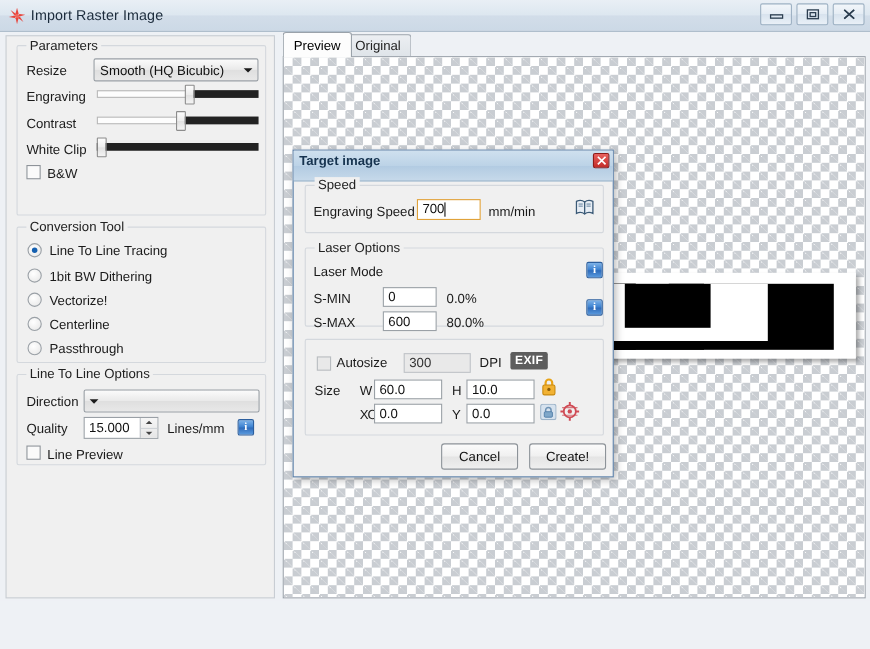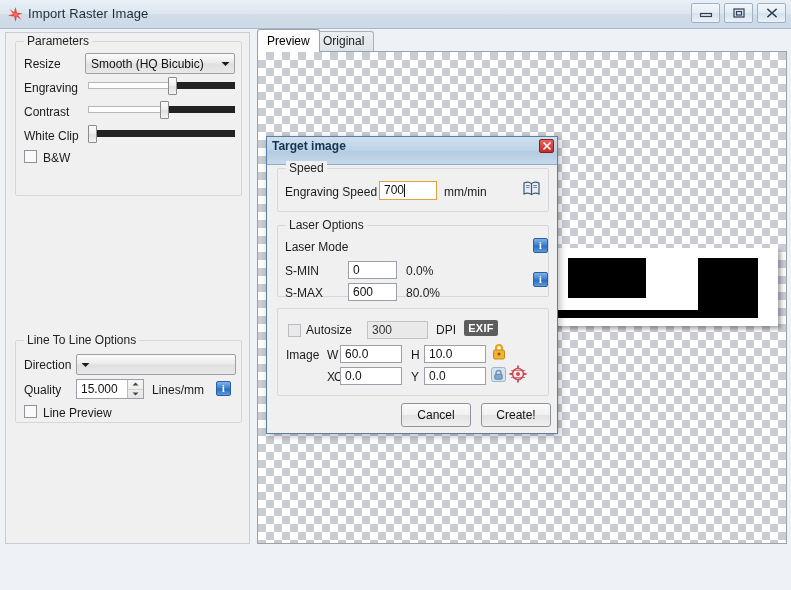--- a/index.html
+++ b/index.html
@@ -341,20 +341,38 @@
       <div class="slider" style="left:72px; top:83px; width:147px;">
         <div class="track"></div>
         <div class="fillright" style="left:0%; right:0;"></div>
         <div class="thumb" style="left:0px;"></div>
       </div>
 
       <div class="cbox" style="left:8px; top:108px;"></div>
       <span class="lbl" style="left:27px; top:109px;">B&amp;W</span>
     </div>
 
+    <div class="groupbox" style="left:9px; top:173px; width:227px; height:124px;">
+      <span class="group-title">Conversion Tool</span>
+
+      <div class="radio on" style="left:9px; top:14px;"></div>
+      <span class="lbl" style="left:29px; top:14px;">Line To Line Tracing</span>
+
+      <div class="radio" style="left:9px; top:37px;"></div>
+      <span class="lbl" style="left:29px; top:37px;">1bit BW Dithering</span>
+
+      <div class="radio" style="left:9px; top:59px;"></div>
+      <span class="lbl" style="left:29px; top:59px;">Vectorize!</span>
+
+      <div class="radio" style="left:9px; top:81px;"></div>
+      <span class="lbl" style="left:29px; top:81px;">Centerline</span>
+
+      <div class="radio" style="left:9px; top:103px;"></div>
+      <span class="lbl" style="left:29px; top:103px;">Passthrough</span>
+    </div>
 
     <div class="groupbox" style="left:9px; top:307px; width:227px; height:83px;">
       <span class="group-title">Line To Line Options</span>
 
       <span class="lbl" style="left:8px; top:17px;">Direction</span>
       <div class="combo" style="left:60px; top:13px; width:160px; height:21px;">
         <span class="arrow">
           <svg width="9" height="6" viewBox="0 0 9 6">
               <path d="M0.5 1 L4.5 5 L8.5 1 Z" fill="#1b1b1b"></path>
             </svg>
@@ -468,21 +486,21 @@
     <div class="dgroup" style="left:10px; top:171px; width:272px; height:88px;">
 
       <div class="cbox" style="left:10px; top:15px; background:#e9e9e9; border-color:#b9bdc1;"></div>
       <span class="statictext" style="left:28px; top:14px;">Autosize</span>
       <div class="tfield gray" style="left:89px; top:12px; width:61px; height:18px;">
         <span>300</span>
       </div>
       <span class="statictext" style="left:158px; top:14px;">DPI</span>
       <span class="exifbadge" style="left:186px; top:11px; width:34px; height:16px;">EXIF</span>
 
-      <span class="statictext" style="left:8px; top:39px;">Image</span>
+      <span class="statictext" style="left:8px; top:39px;">Size</span>
       <span class="statictext" style="left:49px; top:39px;">W</span>
       <div class="tfield" style="left:62px; top:36px; width:62px; height:18px;">
         <span>60.0</span>
       </div>
       <span class="statictext" style="left:133px; top:39px;">H</span>
       <div class="tfield" style="left:146px; top:36px; width:62px; height:18px;">
         <span>10.0</span>
       </div>
       <span style="position:absolute; left:214px; top:34px;">
         <svg width="14" height="17" viewBox="0 0 14 17">

